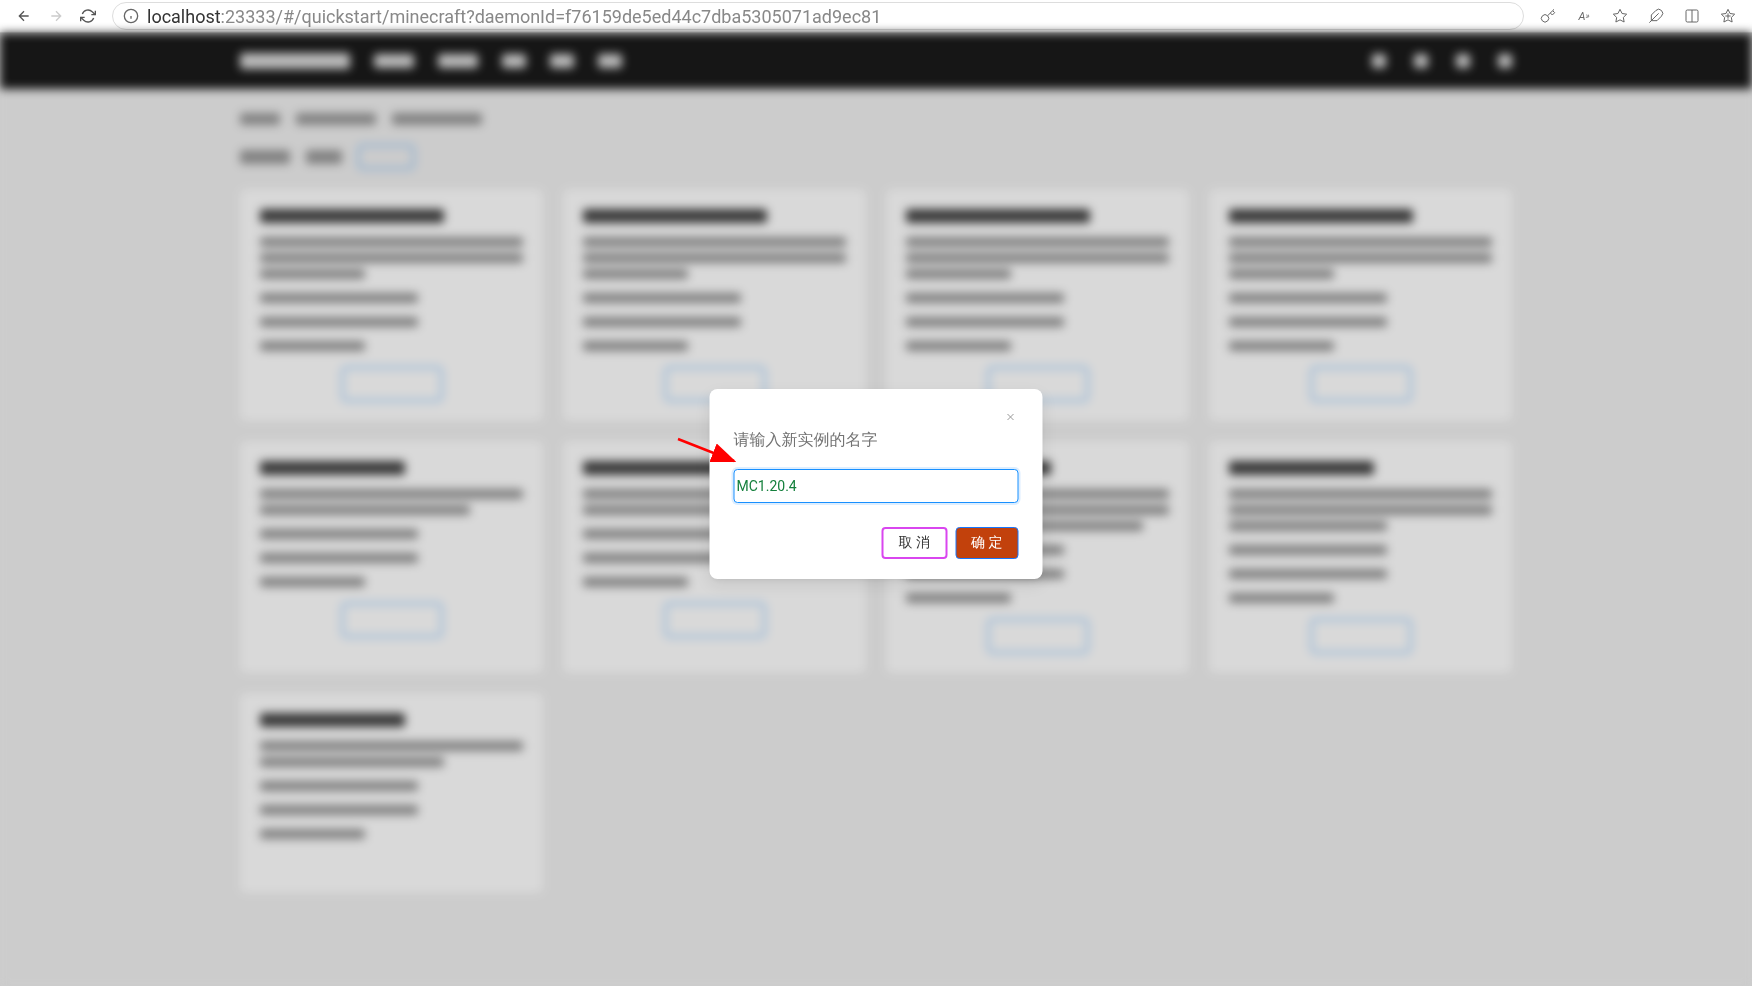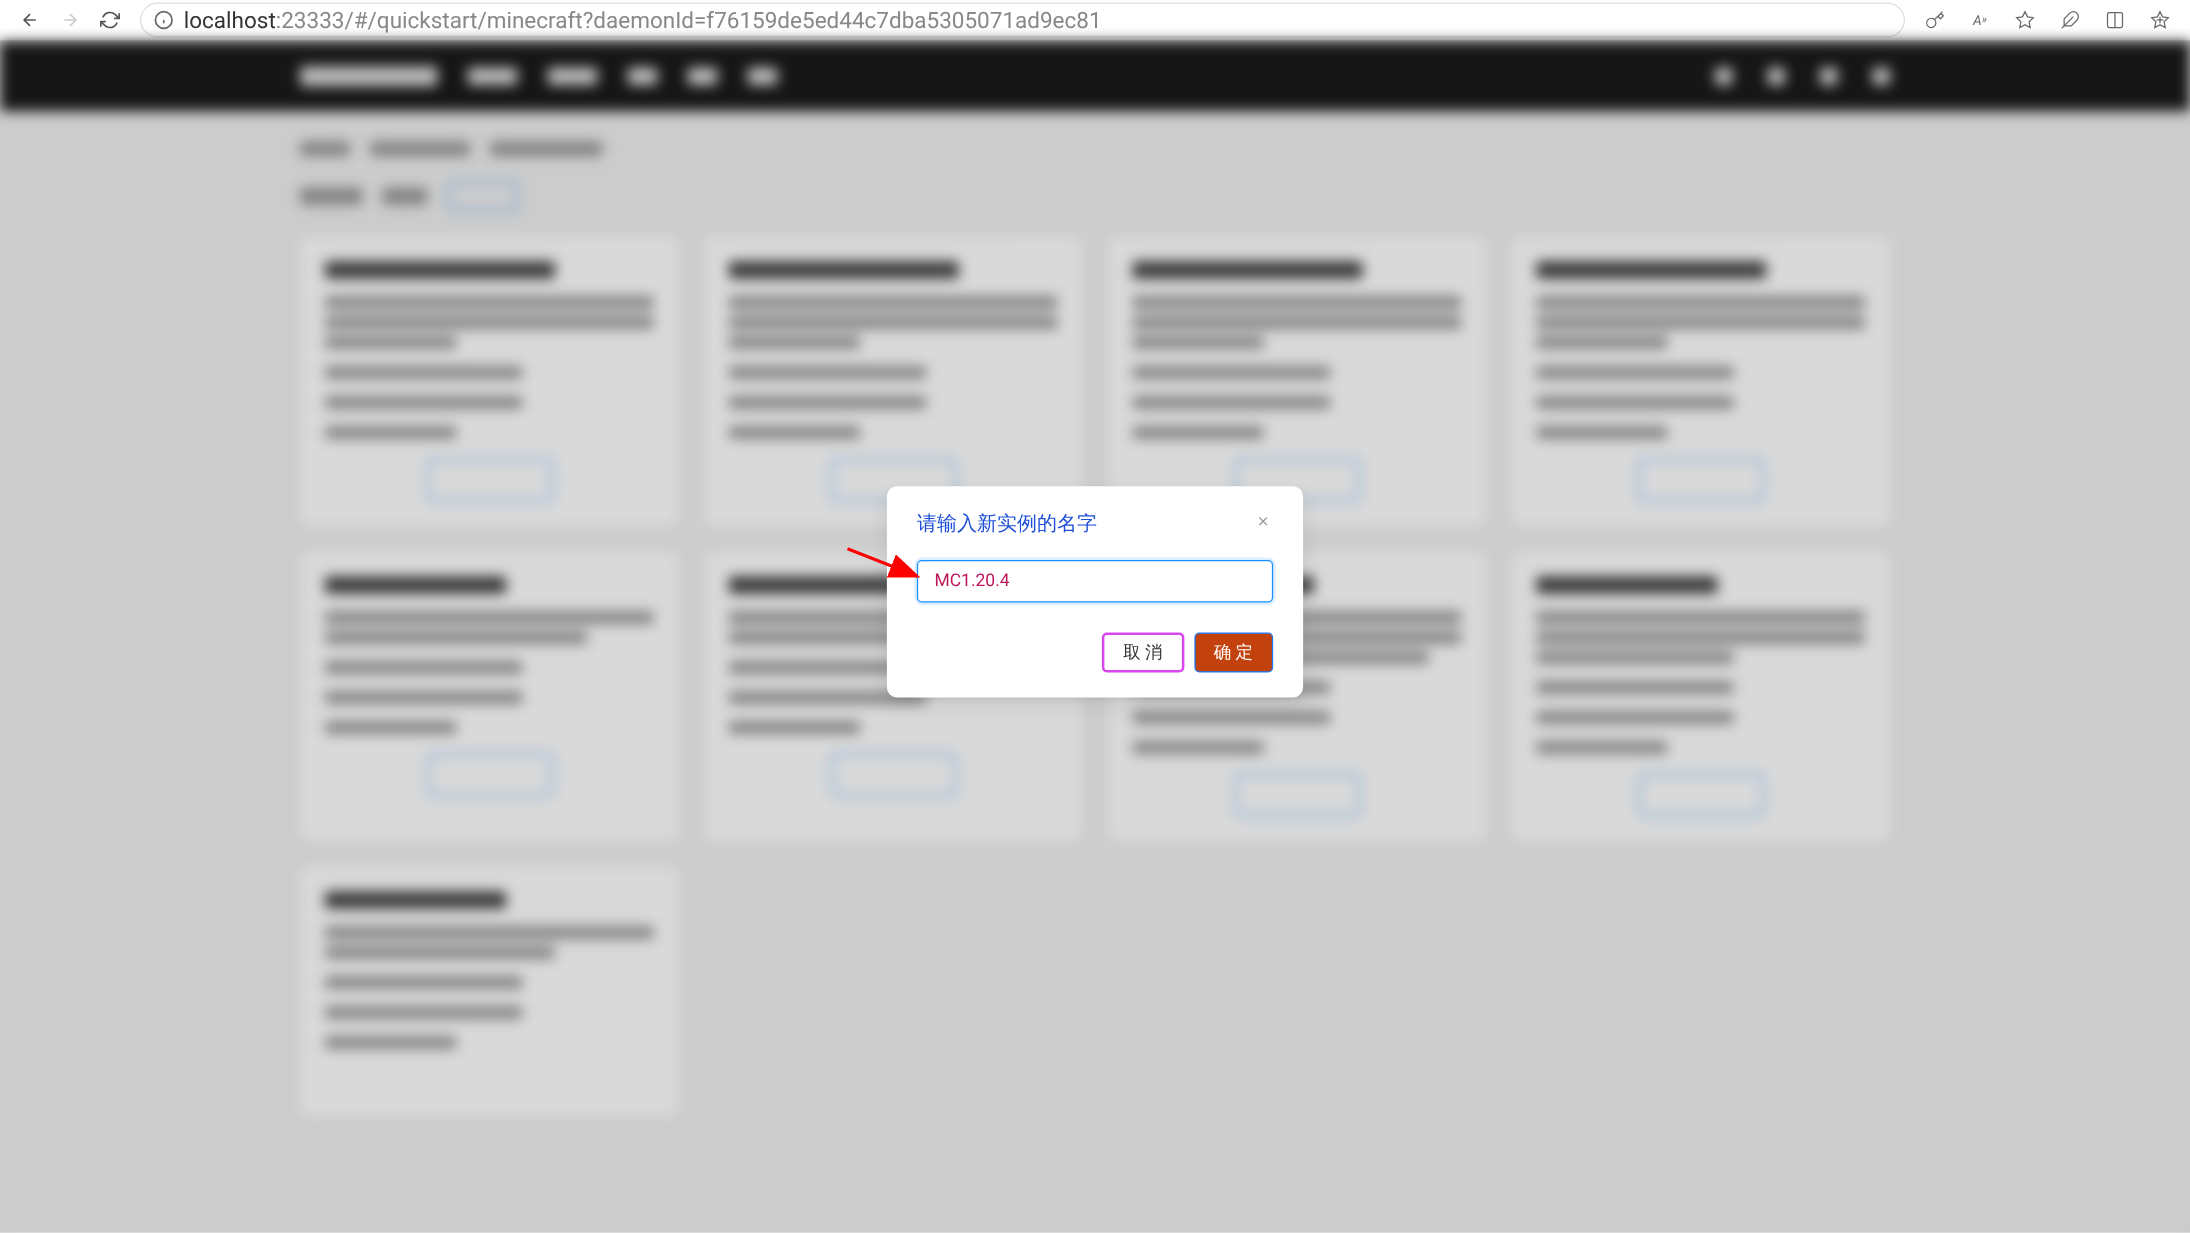--- a/index.html
+++ b/index.html
@@ -204,37 +204,38 @@
     }
     .modal-header {
       display: flex;
       justify-content: space-between;
       align-items: flex-start;
       margin-bottom: 18px;
     }
     .modal-title {
       font-size: 16px;
       font-weight: 500;
-      color: #1d4ed8;
+      color: #737373;
+      margin-top: 21px;
     }
     .modal-close {
       color: #999;
       cursor: pointer;
       font-size: 14px;
       line-height: 1;
       padding: 2px;
     }
     .modal-input {
       width: 100%;
       height: 34px;
-      padding: 0 13px;
+      padding: 0 2px;
       border: 1px solid #1890ff;
       border-radius: 4px;
       font-size: 14px;
-      color: #be185d;
+      color: #15803d;
       outline: none;
       box-shadow: 0 0 0 2px rgba(24,144,255,0.15);
     }
     .modal-footer {
       display: flex;
       justify-content: flex-end;
       gap: 8px;
       margin-top: 24px;
     }
     .btn {

